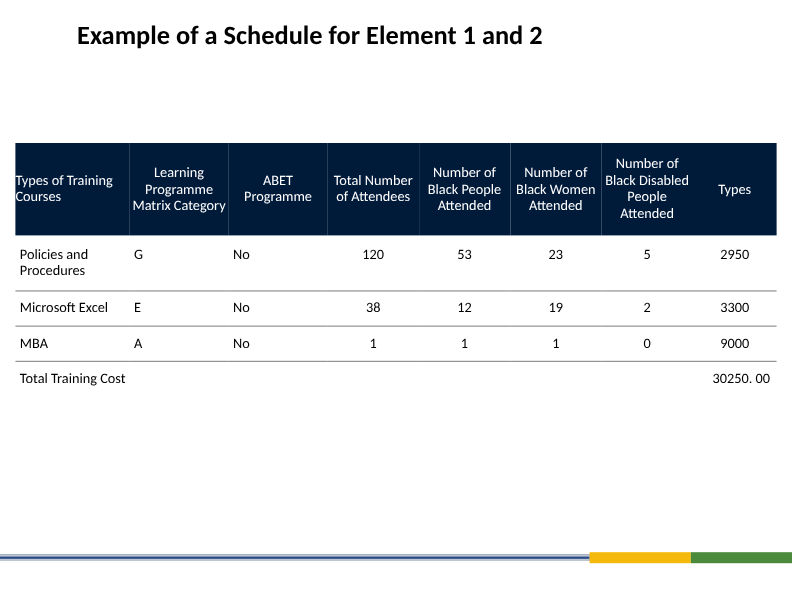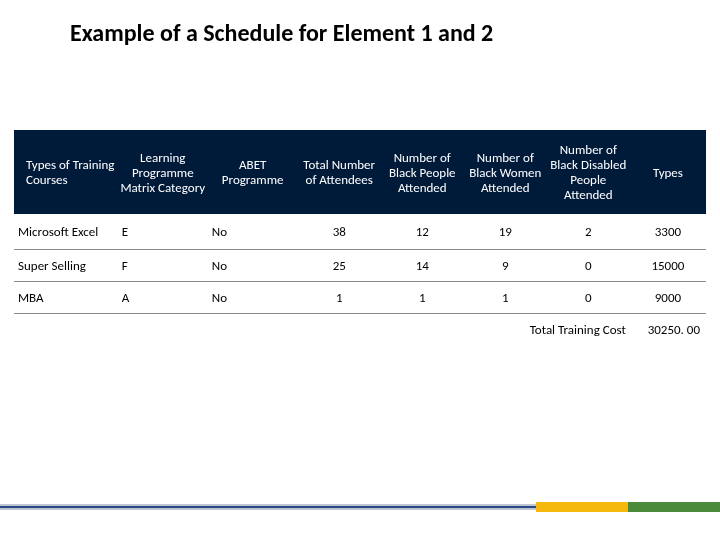--- a/index.html
+++ b/index.html
@@ -31,21 +31,21 @@
   th {
     background: #001a3a;
     color: #fff;
     font-weight: normal;
     font-size: 13px;
     text-align: center;
     padding: 4px 2px;
     vertical-align: middle;
     height: 84px;
   }
-  th:first-child { text-align: left; padding-left: 12px; }
+  th:first-child { text-align: left; padding-left: 0; }
   td {
     border-bottom: 1px solid #888;
     font-size: 13px;
     padding: 8px 4px;
     text-align: center;
     vertical-align: top;
     color: #000;
   }
   td:first-child { text-align: left; font-weight: normal; }
   tr.row:first-child td { padding-top: 10px; padding-bottom: 10px; }
@@ -54,21 +54,21 @@
     position: absolute;
     left: 0;
     right: 0;
     bottom: 28px;
     height: 10px;
     display: flex;
   }
   .bar1 { background: #264a8a; flex: 7; border-top: 2px solid #c0c6d0; border-bottom: 2px solid #c0c6d0; height: 6px; margin-top:2px;}
   .bar2 { background: #f5b80c; flex: 1.2; height: 10px; }
   .bar3 { background: #4a8a3a; flex: 1.2; height: 10px; }
-  .total-row td { border-bottom: none; text-align: right; }
+  .total-row td { border-bottom: none; }
   .total-label { text-align: left; }
   .total-val { text-align: right; padding-right: 6px; }
   col.c1 { width: 15%; }
   col.c2 { width: 13%; }
   col.c3 { width: 13%; }
   col.c4 { width: 12%; }
   col.c5 { width: 12%; }
   col.c6 { width: 12%; }
   col.c7 { width: 12%; }
   col.c8 { width: 11%; }
@@ -96,39 +96,39 @@
         <th>Learning Programme Matrix Category</th>
         <th>ABET Programme</th>
         <th>Total Number of Attendees</th>
         <th>Number of Black People Attended</th>
         <th>Number of Black Women Attended</th>
         <th>Number of Black Disabled People Attended</th>
         <th>Types</th>
       </tr>
     </thead>
     <tbody id="tbody">
+    <tr class="row">
+          <td class="left">Policies and Procedures</td>
+          <td class="left">G</td>
+          <td class="left">No</td>
+          <td>120</td>
+          <td>53</td>
+          <td>23</td>
+          <td>5</td>
+          <td>2950</td>
+        </tr>
         <tr class="row">
           <td class="left">Microsoft Excel</td>
           <td class="left">E</td>
           <td class="left">No</td>
           <td>38</td>
           <td>12</td>
           <td>19</td>
           <td>2</td>
           <td>3300</td>
-        </tr>
-        <tr class="row">
-          <td class="left">Super Selling</td>
-          <td class="left">F</td>
-          <td class="left">No</td>
-          <td>25</td>
-          <td>14</td>
-          <td>9</td>
-          <td>0</td>
-          <td>15000</td>
         </tr>
         <tr class="row">
           <td class="left">MBA</td>
           <td class="left">A</td>
           <td class="left">No</td>
           <td>1</td>
           <td>1</td>
           <td>1</td>
           <td>0</td>
           <td>9000</td>

